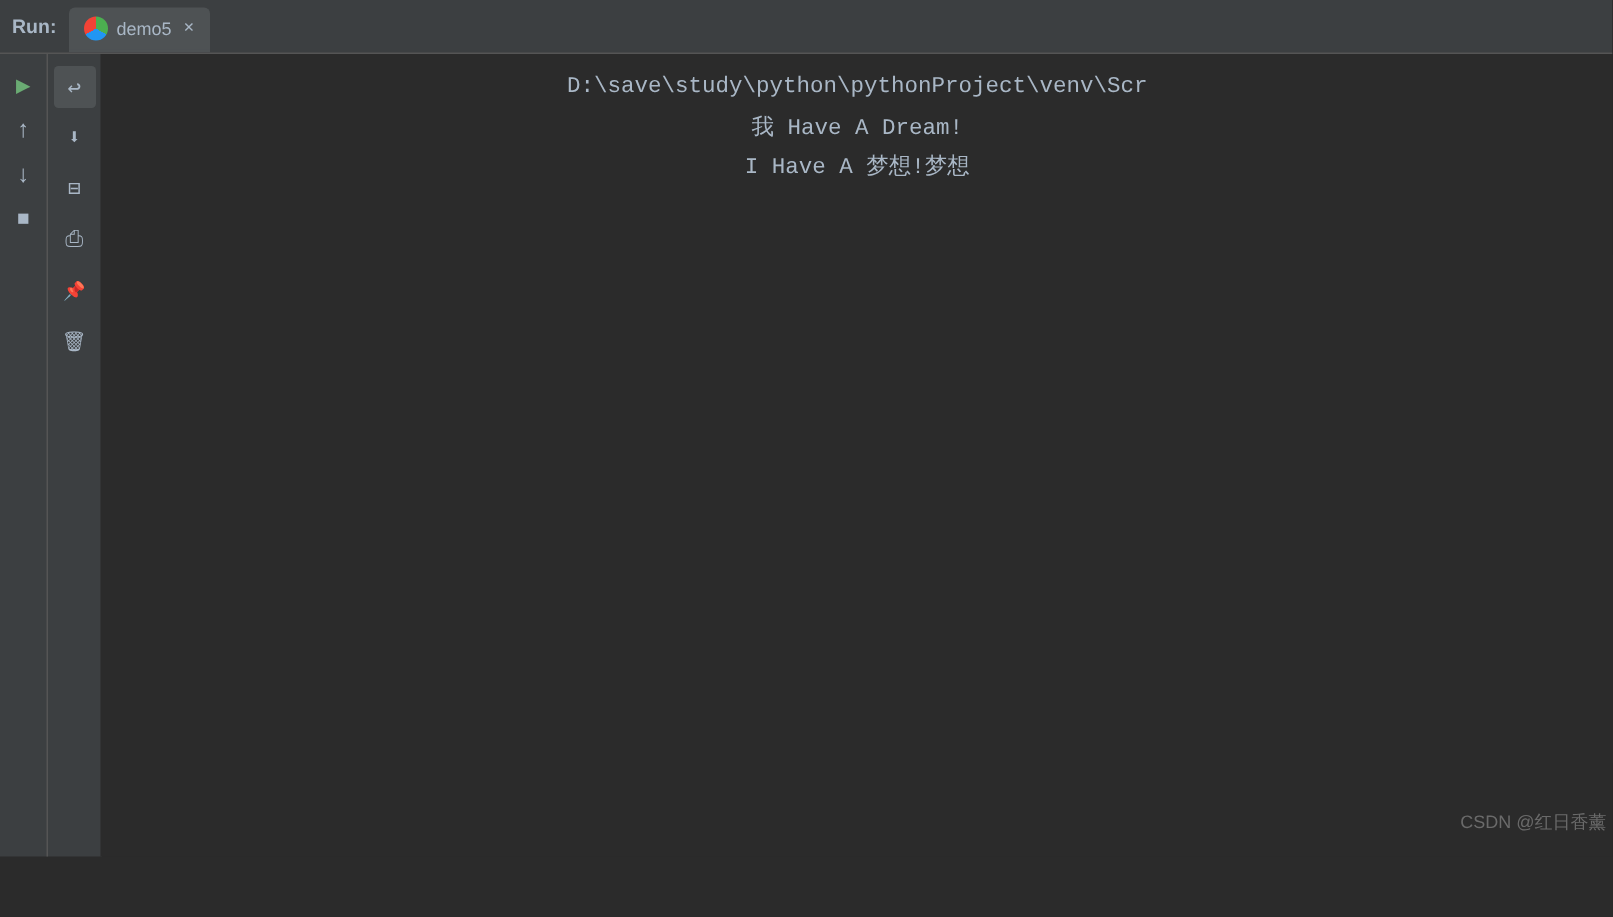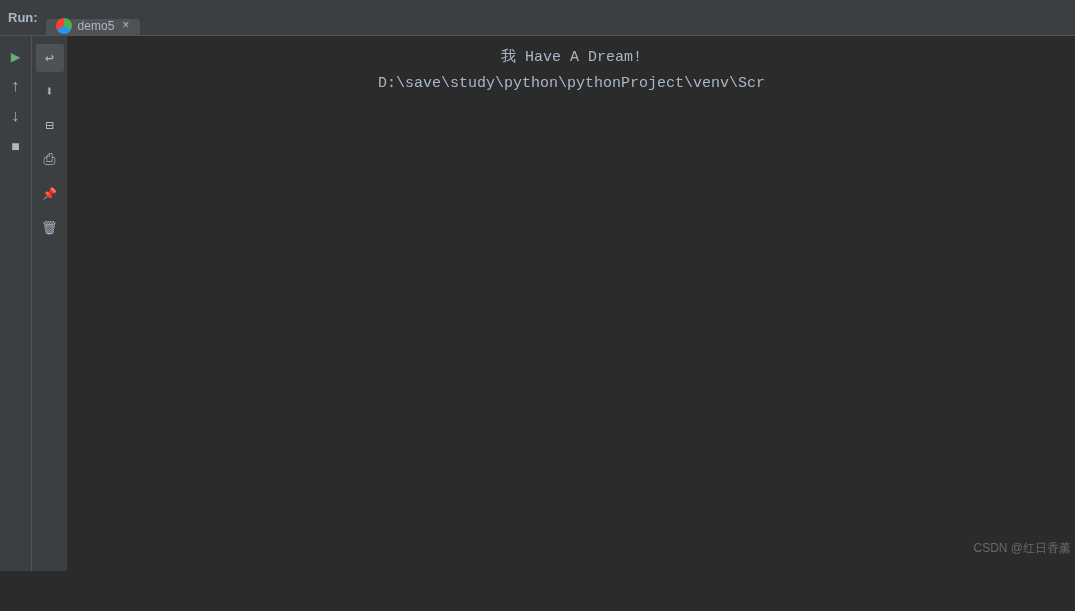--- a/index.html
+++ b/index.html
@@ -31,21 +31,21 @@
       font-family: Arial, sans-serif;
       font-size: 13px;
       font-weight: bold;
       padding: 0 8px;
       height: 36px;
       display: flex;
       align-items: center;
     }
 
     .tab {
-      height: 16px;
+      height: 30px;
       background-color: #4e5254;
       border-top-left-radius: 4px;
       border-top-right-radius: 4px;
       display: flex;
       align-items: center;
       padding: 0 10px;
       gap: 6px;
       border-bottom: 2px solid #4e5254;
     }
 
@@ -221,19 +221,20 @@
     </div>
     <div class="icon-btn">
       <span class="pin-icon"></span>
     </div>
     <div class="icon-btn">
       <span class="trash-icon"></span>
     </div>
   </div>
 
   <div class="console-area">
+    <div class="console-line path-line">D:\save\study\python\pythonProject\venv\Scr</div>
     <div class="console-line output-line">我 Have A Dream!</div>
-    <div class="console-line path-line">D:\save\study\python\pythonProject\venv\Scr</div>
+    <div class="console-line output-line">I Have A 梦想!梦想</div>
     <div class="console-line output-line"></div>
     <div class="watermark">CSDN @红日香薰</div>
   </div>
 
 </div>
 
 </body></html>

